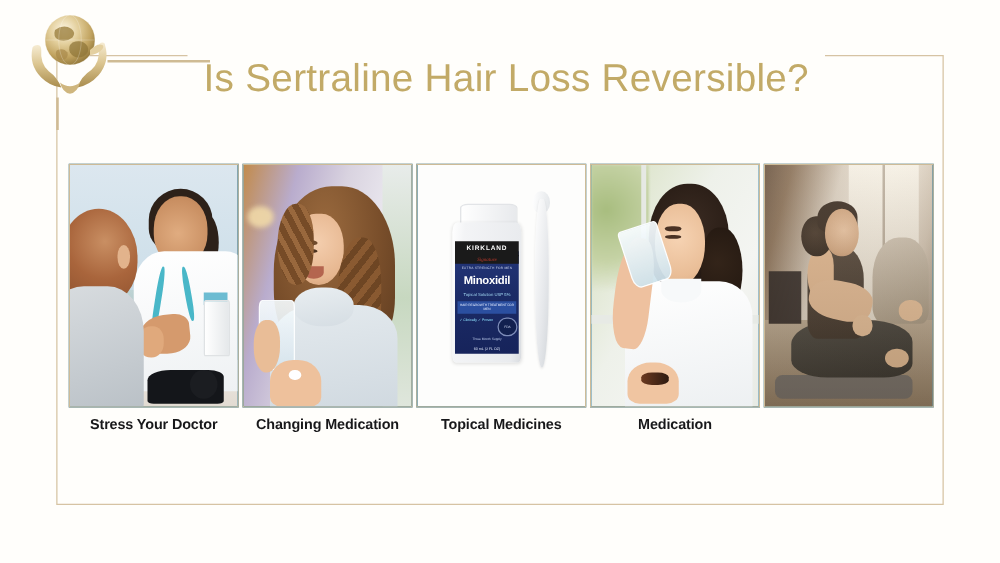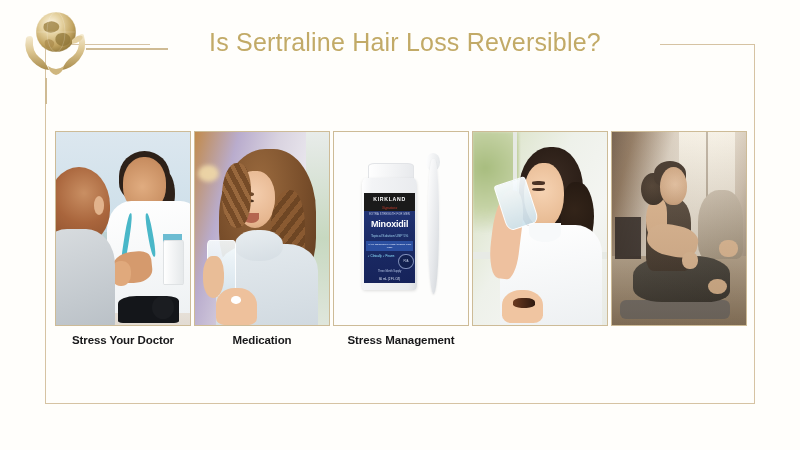--- a/index.html
+++ b/index.html
@@ -53,24 +53,24 @@
   }
   .gold-rule-v {
     position: absolute;
     background: #cfbb94;
   }
 
   
   #page-title {
     position: absolute;
     left: 150px;
-    top: 28px;
+    top: 45px;
     width: 510px;
     text-align: center;
-    font-size: 25px;
+    font-size: 31px;
     font-weight: 400;
     letter-spacing: 0.2px;
     color: #c2aa67;
     font-family: "Liberation Sans", sans-serif;
     white-space: nowrap;
   }
 
   
   #gallery {
     position: absolute;
@@ -763,15 +763,16 @@
       <div class="c5-hand-r"></div>
       <div class="c5-hand-l"></div>
       <div class="c5-foot"></div>
       <div class="c5-shade"></div>
     </div>
   </div>
 </div>
 
 <div id="captions">
   <div class="caption">Stress Your Doctor</div>
+  <div class="caption">Changing Medication</div>
+  <div class="caption">Topical Medicines</div>
   <div class="caption">Medication</div>
-  <div class="caption">Stress Management</div>
 </div>
 
 </body></html>

